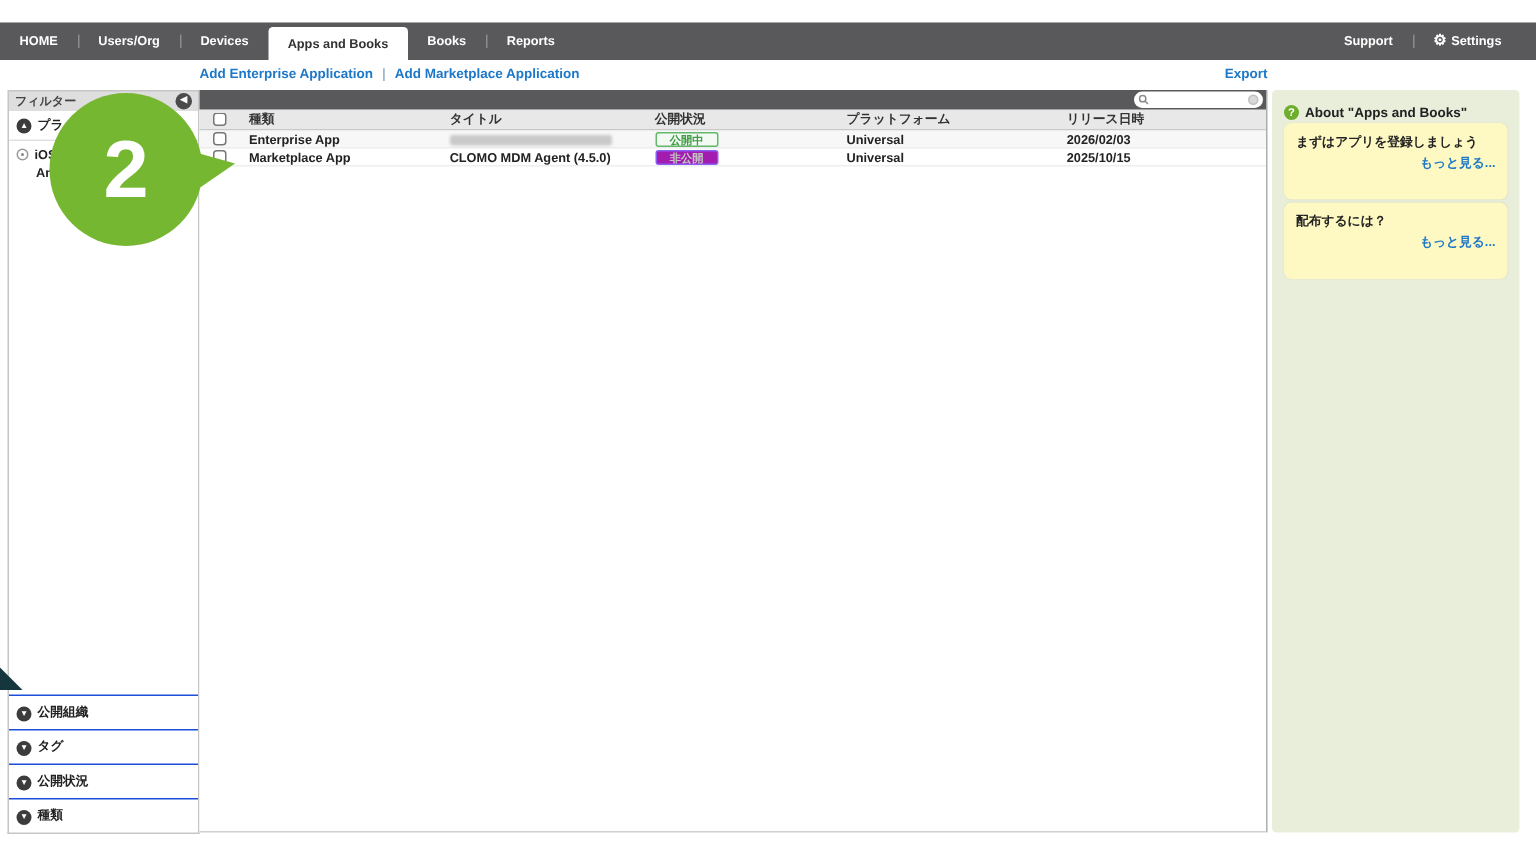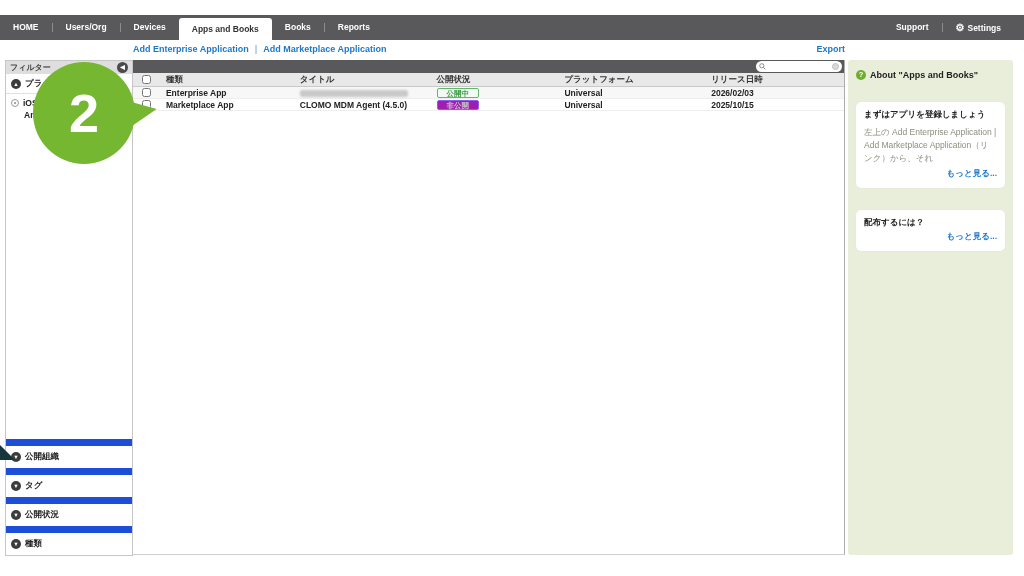--- a/index.html
+++ b/index.html
@@ -25,21 +25,21 @@
   .sidebar-header { height:14px; background:#dedede; border-top:1px solid #c6c6c6; display:flex; align-items:center; padding:0 4px; font-size:8px; font-weight:bold; color:#444; }
   .collapse-btn { margin-left:auto; width:11px; height:11px; border-radius:50%; background:#4b4b4b; color:#fff; font-size:6px; text-align:center; line-height:11px; cursor:pointer; }
   .filter-head { display:flex; align-items:center; gap:4px; padding:4px 5px 3px 5px; font-size:8.5px; font-weight:bold; color:#222; border-bottom:1px solid #e2e2e2; cursor:pointer; }
   .acc-icon { width:10px; height:10px; min-width:10px; border-radius:50%; background:#3c3c3c; color:#fff; font-size:5.5px; line-height:10px; text-align:center; }
   .filter-options { padding:4px 5px; font-size:8.5px; font-weight:bold; color:#222; }
   .opt { display:flex; align-items:center; gap:4px; margin-bottom:2px; cursor:pointer; }
   .radio-icon { width:8px; height:8px; min-width:8px; border-radius:50%; border:1px solid #9a9a9a; background:#fff; position:relative; }
   .radio-icon::after { content:""; position:absolute; left:2px; top:2px; width:2px; height:2px; border-radius:50%; background:#888; }
   .opt-indent { padding-left:13px; }
   .sidebar-bottom { position:absolute; left:0; right:0; bottom:0; }
-  .sidebar-bottom .filter-head { border-bottom:none; border-top:7px solid #1d4ed8; padding:5px 5px; }
+  .sidebar-bottom .filter-head { border-bottom:none; border-top:1px solid #1d4ed8; padding:5px 5px;align-items:flex-end; }
 
   
   .table-area { position:absolute; left:133px; top:60px; width:712px; height:495px; background:#fff; border-right:1px solid #adadad; border-bottom:1px solid #cfcfcf; }
   .table-toolbar { height:13px; background:#59595b; position:relative; }
   .search-pill { position:absolute; right:2px; top:1px; width:86px; height:11px; background:#fff; border-radius:6px; display:flex; align-items:center; padding:0 3px; }
   .search-pill input { border:none; outline:none; flex:1; font-size:7.5px; min-width:0; font-family:"Liberation Sans",sans-serif; }
   .clear-dot { width:7px; height:7px; border-radius:50%; background:#d9d9d9; border:1px solid #bfbfbf; cursor:pointer; }
   .thead { display:flex; height:14px; background:#e8e8e8; border-bottom:1px solid #c9c9c9; align-items:center; font-size:8.5px; font-weight:bold; color:#333; }
   .trow { display:flex; height:12px; align-items:center; font-size:8.5px; font-weight:bold; color:#222; border-bottom:1px solid #eeeeee; cursor:pointer; }
   .trow.alt { background:#f7f7f7; }
@@ -54,21 +54,21 @@
   .badge { display:inline-block; font-size:7.5px; font-weight:bold; padding:0 9px; height:10px; line-height:9px; border-radius:2px; }
   .badge.open { color:#3f9c46; border:1px solid #63b76a; background:#f3faf3; }
   .badge.closed { color:#c3c3c3; border:1px solid #8b5cf6; background:#a21caf; }
 
   
   .help-panel { position:absolute; left:848px; top:60px; width:165px; height:495px; background:#e9eedb; border-radius:3px; padding:10px 8px; }
   .about-head { display:flex; align-items:center; gap:4px; }
   .help-q { width:10px; height:10px; min-width:10px; border-radius:50%; background:#6fae2c; color:#fff; font-size:7.5px; font-weight:bold; text-align:center; line-height:10px; }
   .about-title { font-size:9px; font-weight:bold; color:#222; }
   .about-body { font-size:8.5px; color:#8d8d7f; line-height:1.5; margin-top:5px; }
-  .help-card { background:#ffffff; border-radius:5px; padding:7px 8px 8px 8px; margin-top:22px; box-shadow:0 0 1px rgba(0,0,0,0.08); }
+  .help-card { background:#fef9c3; border-radius:5px; padding:7px 8px 18px 8px; margin-top:2px; box-shadow:0 0 1px rgba(0,0,0,0.08); }
   .card-title { font-size:8.5px; font-weight:bold; color:#222; }
   .card-body { font-size:8.5px; color:#8d8d7f; line-height:1.55; margin-top:5px; white-space:pre-line; }
   .card-more { text-align:right; color:#1d78c8; font-weight:bold; font-size:8.5px; margin-top:2px; cursor:pointer; }
 
   
   .step-bubble { position:absolute; left:33px; top:62px; width:102px; height:102px; background:#76b732; border-radius:50%; color:#fff; display:flex; align-items:center; justify-content:center; font-size:54px; font-weight:bold; z-index:20; }
   .step-bubble::after { content:""; position:absolute; right:-22px; top:36px; width:0; height:0; border-left:30px solid #76b732; border-top:13px solid transparent; border-bottom:15px solid transparent; transform:rotate(-8deg); }
 
   
   .corner-wedge { position:absolute; left:0; bottom:16px; width:0; height:0; border-bottom:15px solid #16363d; border-right:15px solid transparent; }
@@ -184,21 +184,20 @@
   </div>
 
   <div class="help-panel">
     <div class="about-head">
       <span class="help-q">?</span>
       <span class="about-title">About "Apps and Books"</span>
     </div>
 
     <div class="help-card">
       <div class="card-title">まずはアプリを登録しましょう</div>
-      <div class="card-body">左上の Add Enterprise Application | Add Marketplace Application（リンク）から、それ</div>
       <div class="card-more">もっと見る...</div>
     </div>
 
     <div class="help-card">
       <div class="card-title">配布するには？</div>
       <div class="card-more">もっと見る...</div>
     </div>
   </div>
 
   <div class="step-bubble">

